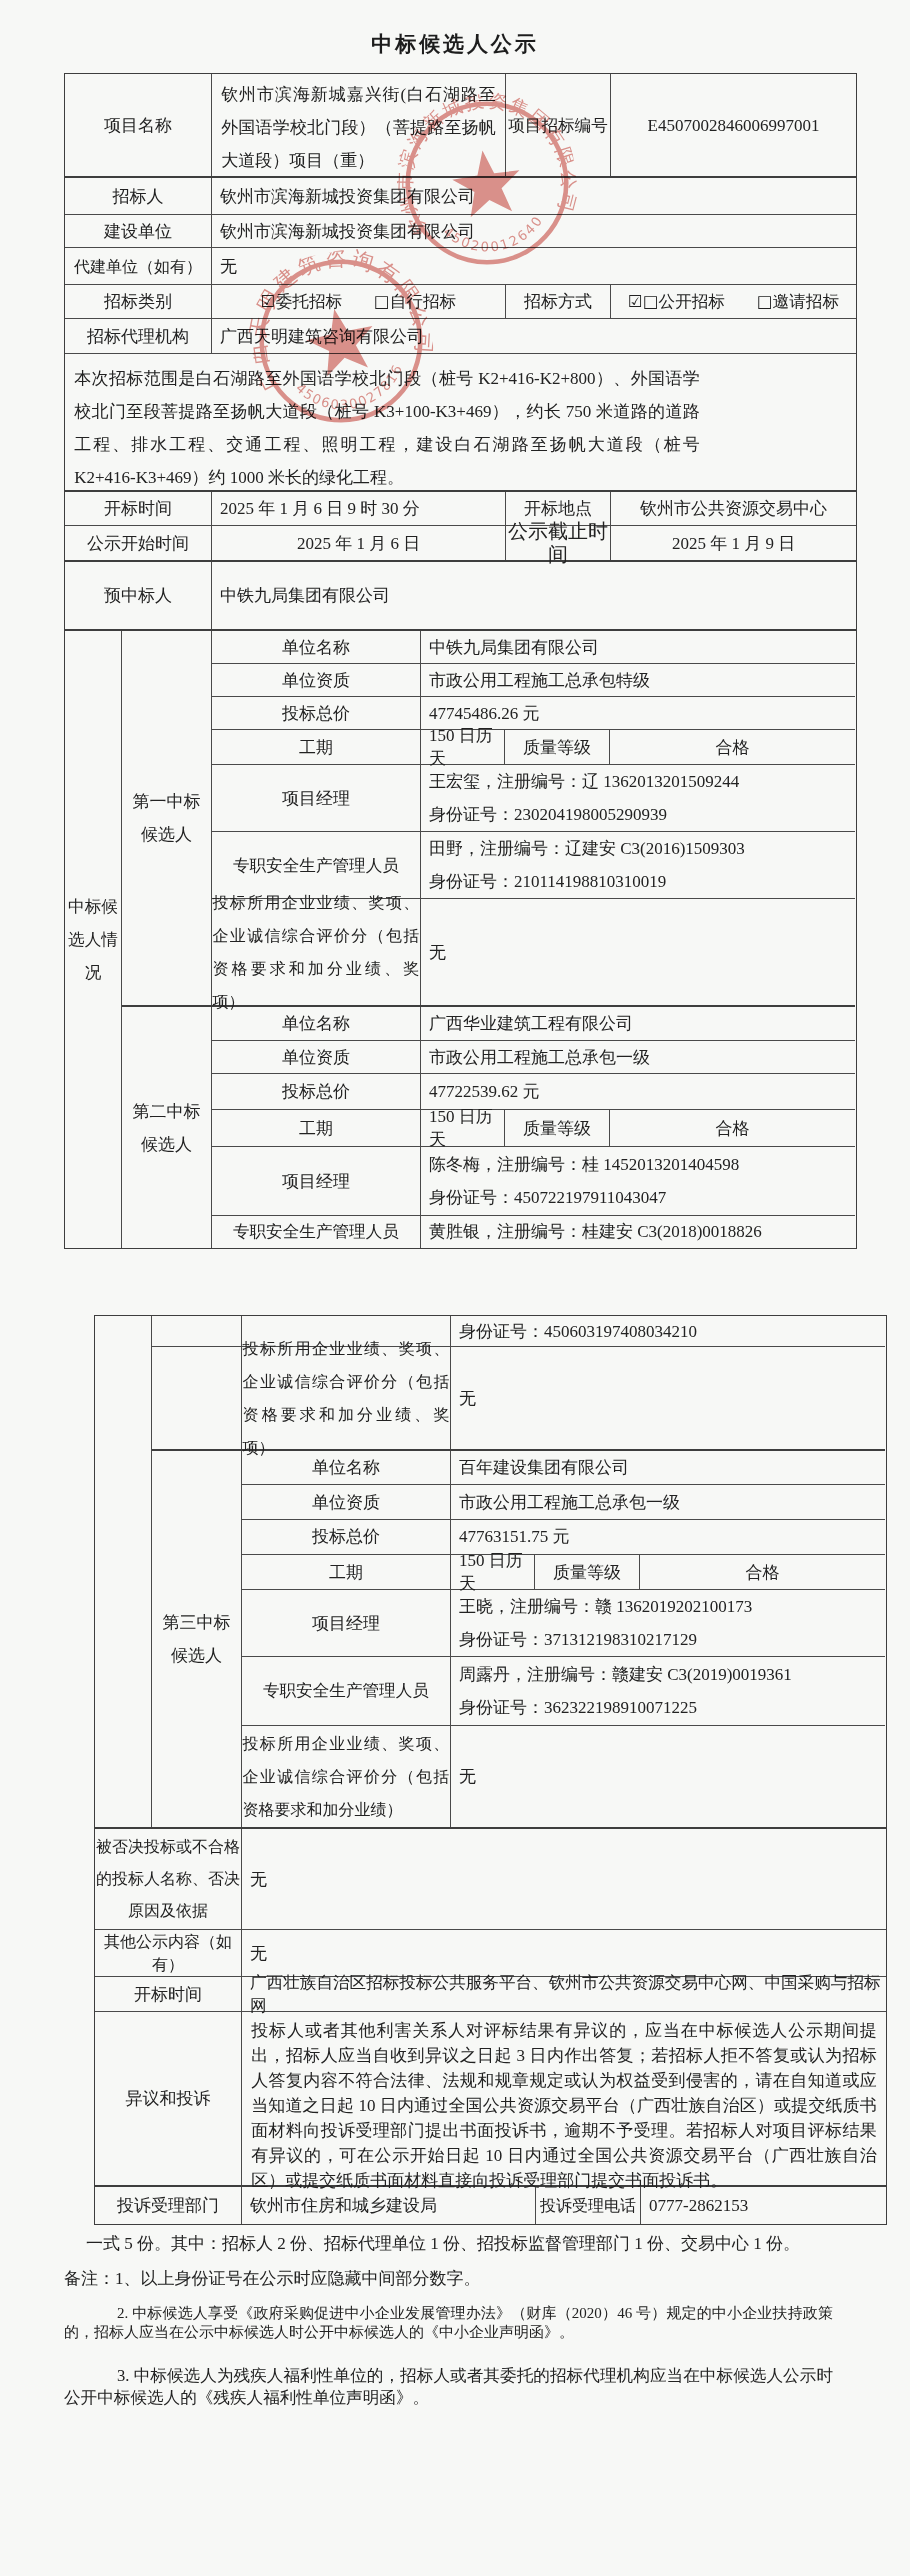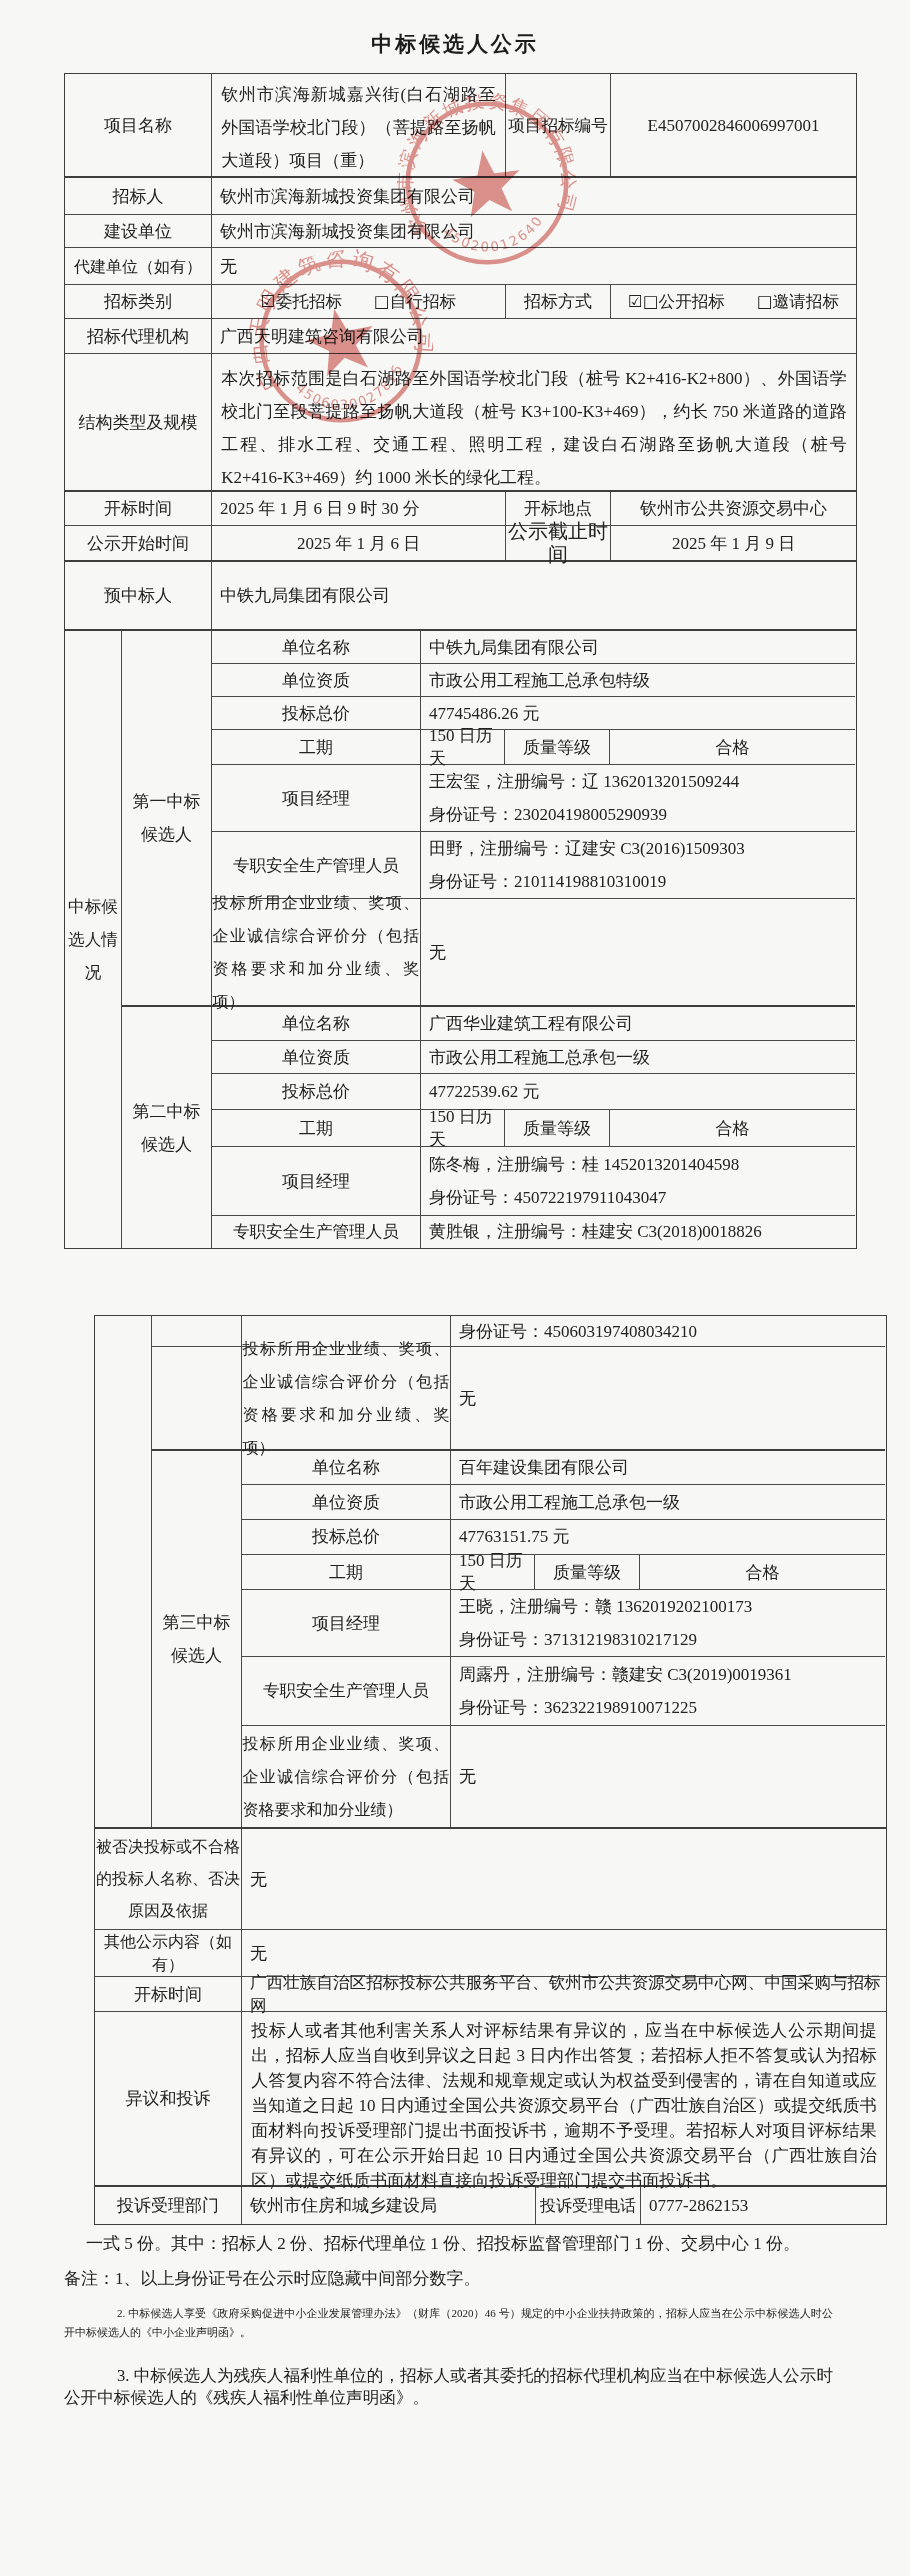--- a/index.html
+++ b/index.html
@@ -103,21 +103,20 @@
       <span class="opt">□邀请招标</span>
     </div>
   </div>
 
   <div class="row" style="height:34px;">
     <div class="cell w-label">招标代理机构</div>
     <div class="cell w-full val end">广西天明建筑咨询有限公司</div>
   </div>
 
   <div class="row dbl" style="height:136px;">
-    <div class="cell w-label">结构类型及规模</div>
     <div class="cell w-full end" style="align-items:flex-start;">
         <div class="para">本次招标范围是白石湖路至外国语学校北门段（桩号 K2+416-K2+800）、外国语学校北门至段菩提路至扬帆大道段（桩号 K3+100-K3+469），约长 750 米道路的道路工程、排水工程、交通工程、照明工程，建设白石湖路至扬帆大道段（桩号 K2+416-K3+469）约 1000 米长的绿化工程。</div>
       </div>
   </div>
 
   <div class="row" style="height:33px;">
     <div class="cell w-label">开标时间</div>
     <div class="cell w-value val">2025 年 1 月 6 日 9 时 30 分</div>
     <div class="cell w-l2">开标地点</div>
     <div class="cell w-v2 end">钦州市公共资源交易中心</div>
@@ -317,21 +316,21 @@
   <div class="row last" style="height:37px;">
     <div class="cell w-label">投诉受理部门</div>
     <div class="cell w-value val">钦州市住房和城乡建设局</div>
     <div class="cell w-l2" style="font-size:16px;">投诉受理电话</div>
     <div class="cell w-v2 end val">0777-2862153</div>
   </div>
 </div>
 
 <div class="f-line" style="left:86px;top:2233px;">一式 5 份。其中：招标人 2 份、招标代理单位 1 份、招投标监督管理部门 1 份、交易中心 1 份。</div>
 <div class="f-line" style="left:64px;top:2268px;">备注：1、以上身份证号在公示时应隐藏中间部分数字。</div>
-<div class="f-line f-note indent" style="left:64px;top:2304px;line-height:19px;font-size:11px;">2. 中标候选人享受《政府采购促进中小企业发展管理办法》（财库（2020）46 号）规定的中小企业扶持政策的，招标人应当在公示中标候选人时公开中标候选人的《中小企业声明函》。</div>
+<div class="f-line f-note indent" style="left:64px;top:2304px;line-height:19px;font-size:15px;">2. 中标候选人享受《政府采购促进中小企业发展管理办法》（财库（2020）46 号）规定的中小企业扶持政策的，招标人应当在公示中标候选人时公开中标候选人的《中小企业声明函》。</div>
 <div class="f-line f-note indent" style="left:64px;top:2365px;font-size:16.6px;">3. 中标候选人为残疾人福利性单位的，招标人或者其委托的招标代理机构应当在中标候选人公示时公开中标候选人的《残疾人福利性单位声明函》。</div>
 
 <svg class="stamp" style="left:398px;top:94px;transform:rotate(-8deg);" width="178" height="178" viewBox="0 0 310 310">
   <defs>
     <path id="s1top" d="M 40.7,221 A 132,132 0 1 1 269.3,221"></path>
     <path id="s1bot" d="M 58.5,219 A 112,112 0 0 0 251.5,219"></path>
   </defs>
   <circle class="ring" cx="155" cy="155" r="138" stroke-width="8"></circle>
   <polygon class="star" points="155,98 169.7,139.8 214,141 178.8,167.7 191.4,210 155,185 118.6,210 131.2,167.7 96,141 140.3,139.8"></polygon>
   <text font-size="33" letter-spacing="4" text-anchor="middle">

